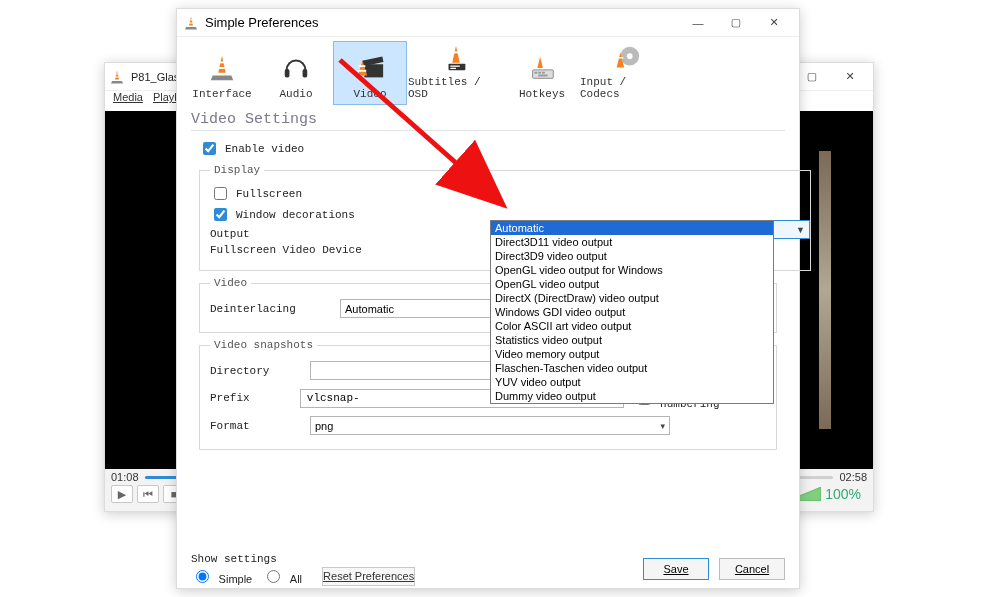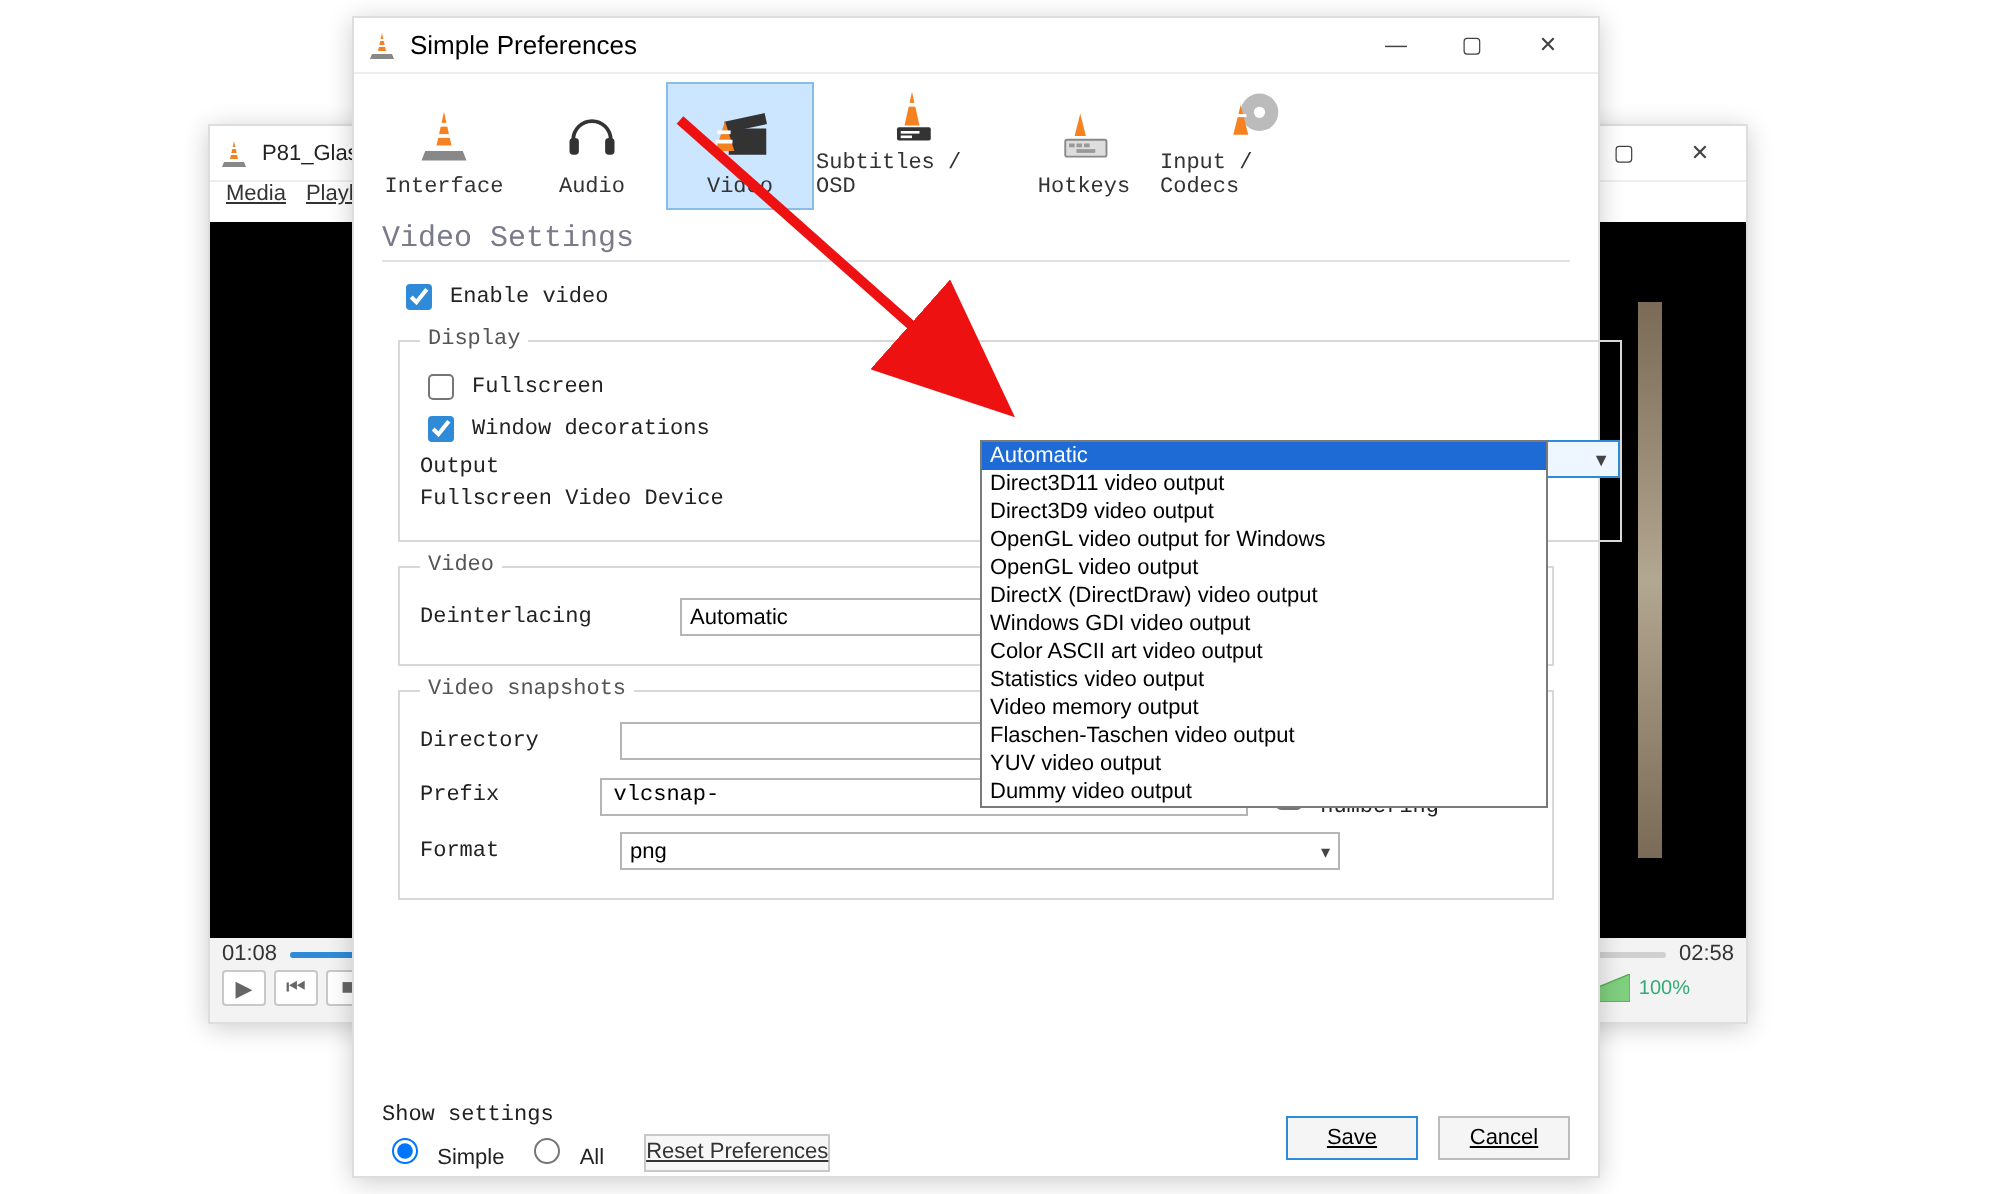--- a/index.html
+++ b/index.html
@@ -21,21 +21,21 @@
   .player-video .strip { position:absolute; right:42px; top:40px; bottom:40px; width:12px; background: linear-gradient(#7a6a56,#b2a790,#7a6a56); }
   .player-controls { height:42px; background:#f3f3f3; padding:2px 6px 0 6px; }
   .time-row { display:flex; align-items:center; gap:6px; font-family: Consolas, monospace; font-size:11px; color:#333; }
   .time-row .bar { flex:1; height:10px; position:relative; }
   .time-row .bar .track { position:absolute; left:0; right:0; top:4px; height:3px; background:#d0d0d0; border-radius:2px; }
   .time-row .bar .fill { position:absolute; left:0; width:38%; top:4px; height:3px; background:#2f8ad8; border-radius:2px; }
   .btn-row { display:flex; align-items:center; gap:4px; margin-top:2px; }
   .ctrl-btn { width:22px; height:18px; border:1px solid #c8c8c8; border-radius:2px; background:#fff; display:flex; align-items:center; justify-content:center; color:#666; }
   .vol-slope { width:34px; height:14px; position:relative; margin-left:4px; }
   .vol-slope svg { width:34px; height:14px; display:block; }
-  .vol-text { font-size:10px; color:#3a7; margin-right:22px; }
+  .vol-text { font-size:14px; color:#3a7; margin-right:6px; }
 
   
   .prefs {
     left: 176px; top: 8px; width: 624px; height: 581px; background:#fff;
   }
   .prefs-titlebar { height:28px; display:flex; align-items:center; padding:0 6px; border-bottom:1px solid #eee; }
   .prefs-titlebar .vlc-icon { width:16px; height:16px; margin-right:6px; }
   .prefs-title { flex:1; font-size:13px; color:#000; }
 
   .big-tabs { display:flex; gap:0; padding:4px 8px 0 8px; }

